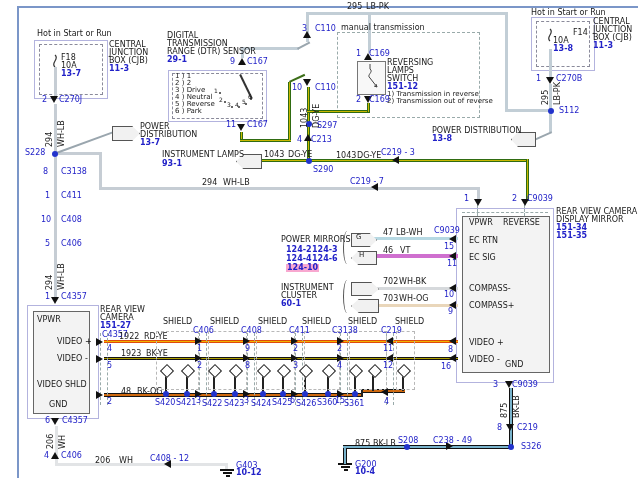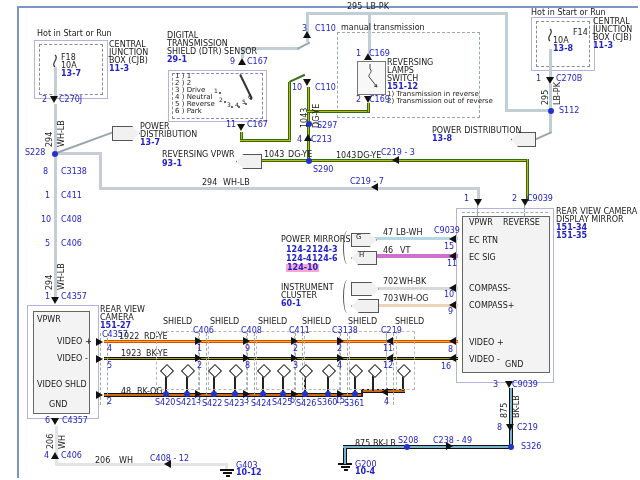--- a/index.html
+++ b/index.html
@@ -255,21 +255,21 @@
     <div class="lbl bl" style="left: 45px; top: 240px;">5</div>
     <div class="lbl bl" style="left: 61px; top: 240px;">C406</div>
     <div class="lbl bl" style="left: 45px; top: 293px;">1</div>
     <div class="lbl bl" style="left: 61px; top: 293px;">C4357</div>
     <div class="lbl v" style="left: 46px; top: 147px;">294</div>
     <div class="lbl v" style="left: 58px; top: 147px;">WH-LB</div>
     <div class="lbl v" style="left: 46px; top: 290px;">294</div>
     <div class="lbl v" style="left: 58px; top: 290px;">WH-LB</div>
     <div class="lbl" style="left: 167px; top: 32px;">DIGITAL</div>
     <div class="lbl" style="left: 167px; top: 40px;">TRANSMISSION</div>
-    <div class="lbl" style="left: 167px; top: 48px;">SHIELD (DTR) SENSOR</div>
+    <div class="lbl" style="left: 167px; top: 48px;">RANGE (DTR) SENSOR</div>
     <div class="lbl bl bd" style="left: 167px; top: 56px;">29-1</div>
     <div class="lbl bl" style="left: 230px; top: 58px;">9</div>
     <div class="lbl bl" style="left: 247px; top: 58px;">C167</div>
     <div class="lbl c7" style="left: 175px; top: 73px;">1 ) 1</div>
     <div class="lbl c7" style="left: 175px; top: 80px;">2 ) 2</div>
     <div class="lbl c7" style="left: 175px; top: 87px;">3 ) Drive</div>
     <div class="lbl c7" style="left: 175px; top: 94px;">4 ) Neutral</div>
     <div class="lbl c7" style="left: 175px; top: 101px;">5 ) Reverse</div>
     <div class="lbl c7" style="left: 175px; top: 108px;">6 ) Park</div>
     <div class="lbl c6" style="left: 214px; top: 88px;">1</div>
@@ -310,21 +310,21 @@
     <div class="lbl" style="left: 593px; top: 26px;">JUNCTION</div>
     <div class="lbl" style="left: 593px; top: 34px;">BOX (CJB)</div>
     <div class="lbl bl bd" style="left: 593px; top: 42px;">11-3</div>
     <div class="lbl bl" style="left: 536px; top: 75px;">1</div>
     <div class="lbl bl" style="left: 556px; top: 75px;">C270B</div>
     <div class="lbl v" style="left: 542px; top: 105px;">295</div>
     <div class="lbl v" style="left: 554px; top: 105px;">LB-PK</div>
     <div class="lbl bl" style="left: 559px; top: 107px;">S112</div>
     <div class="lbl" style="left: 432px; top: 127px;">POWER DISTRIBUTION</div>
     <div class="lbl bl bd" style="left: 432px; top: 135px;">13-8</div>
-    <div class="lbl" style="left: 162px; top: 151px;">REVERSING VPWR</div>
+    <div class="lbl" style="left: 162px; top: 151px;">INSTRUMENT LAMPS</div>
     <div class="lbl bl bd" style="left: 162px; top: 160px;">93-1</div>
     <div class="lbl" style="left: 264px; top: 151px;">1043</div>
     <div class="lbl" style="left: 288px; top: 151px;">DG-YE</div>
     <div class="lbl bl" style="left: 313px; top: 166px;">S290</div>
     <div class="lbl" style="left: 336px; top: 152px;">1043</div>
     <div class="lbl" style="left: 357px; top: 152px;">DG-YE</div>
     <div class="lbl bl" style="left: 381px; top: 149px;">C219 - 3</div>
     <div class="lbl" style="left: 202px; top: 179px;">294</div>
     <div class="lbl" style="left: 223px; top: 179px;">WH-LB</div>
     <div class="lbl bl" style="left: 350px; top: 178px;">C219 - 7</div>

